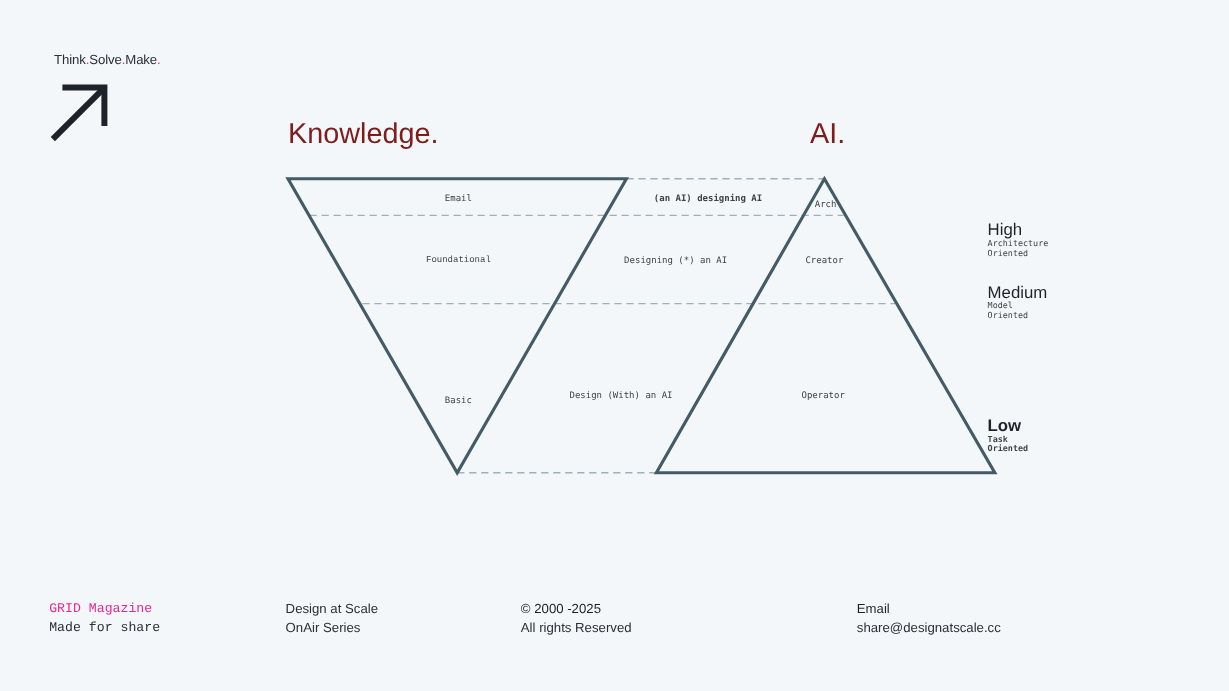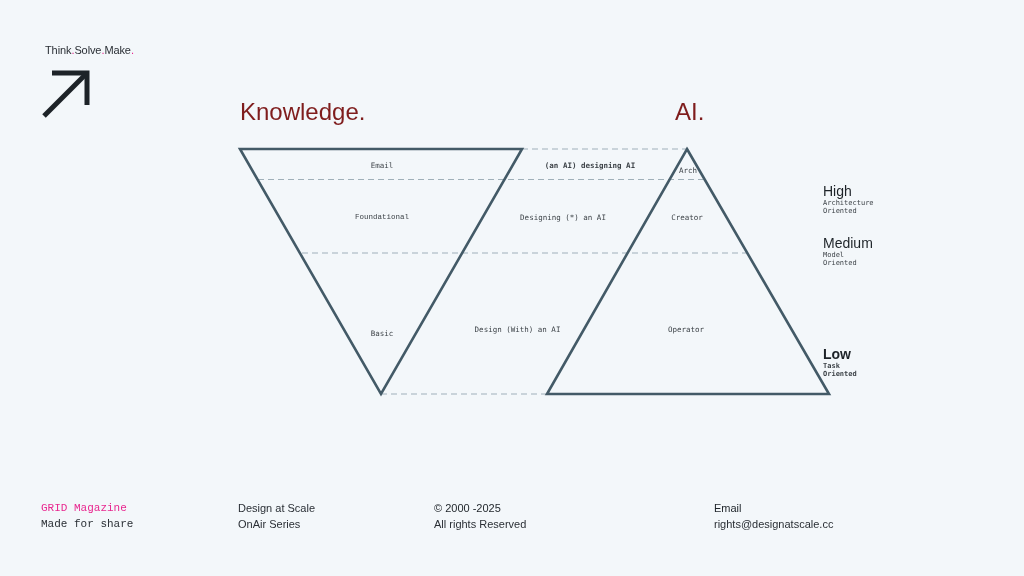--- a/index.html
+++ b/index.html
@@ -93,14 +93,14 @@
 <div class="footer" style="left:238px;">
   <div>Design at Scale</div>
   <div>OnAir Series</div>
 </div>
 <div class="footer" style="left:434px;">
   <div class="strong">© 2000 -2025</div>
   <div>All rights Reserved</div>
 </div>
 <div class="footer" style="left:675px;margin-left:39px;">
   <div class="strong">Email</div>
-  <div>rights@designatscale.cc</div>
+  <div>share@designatscale.cc</div>
 </div>
 
 </body></html>

